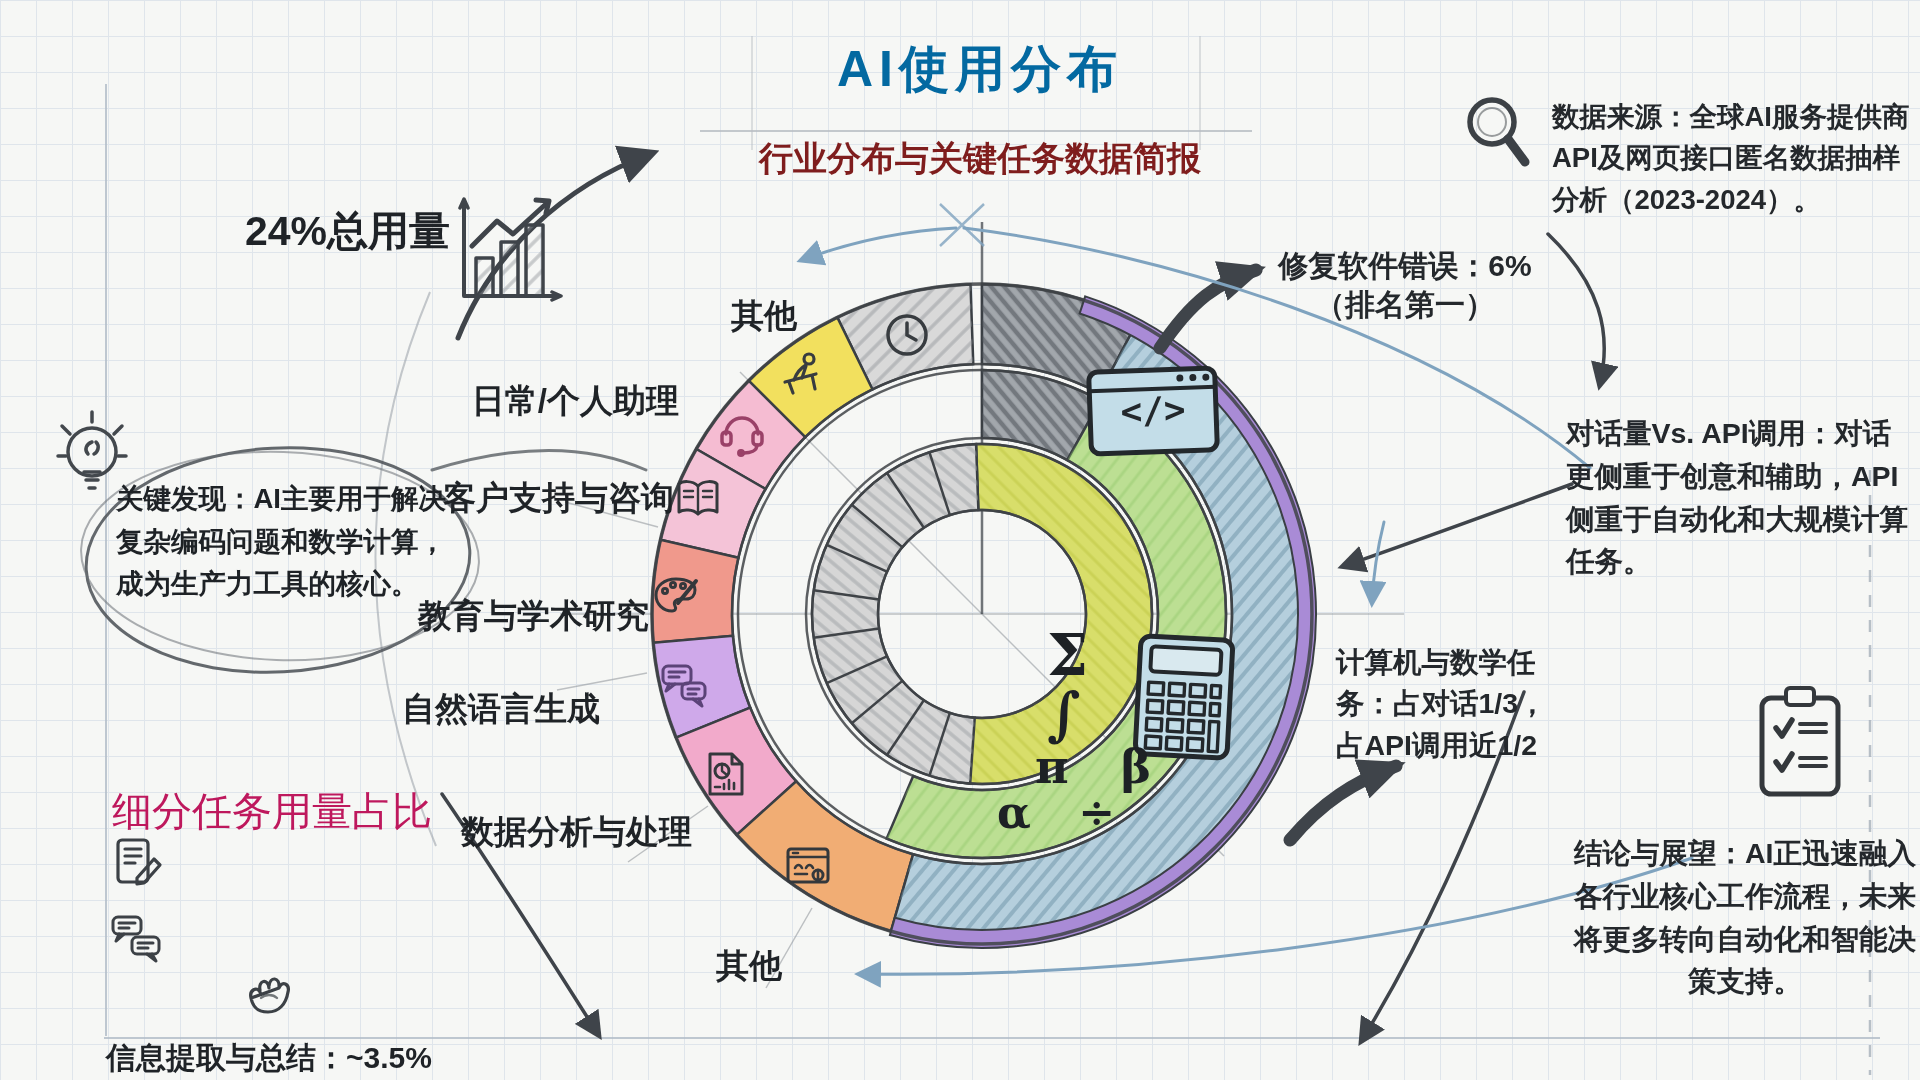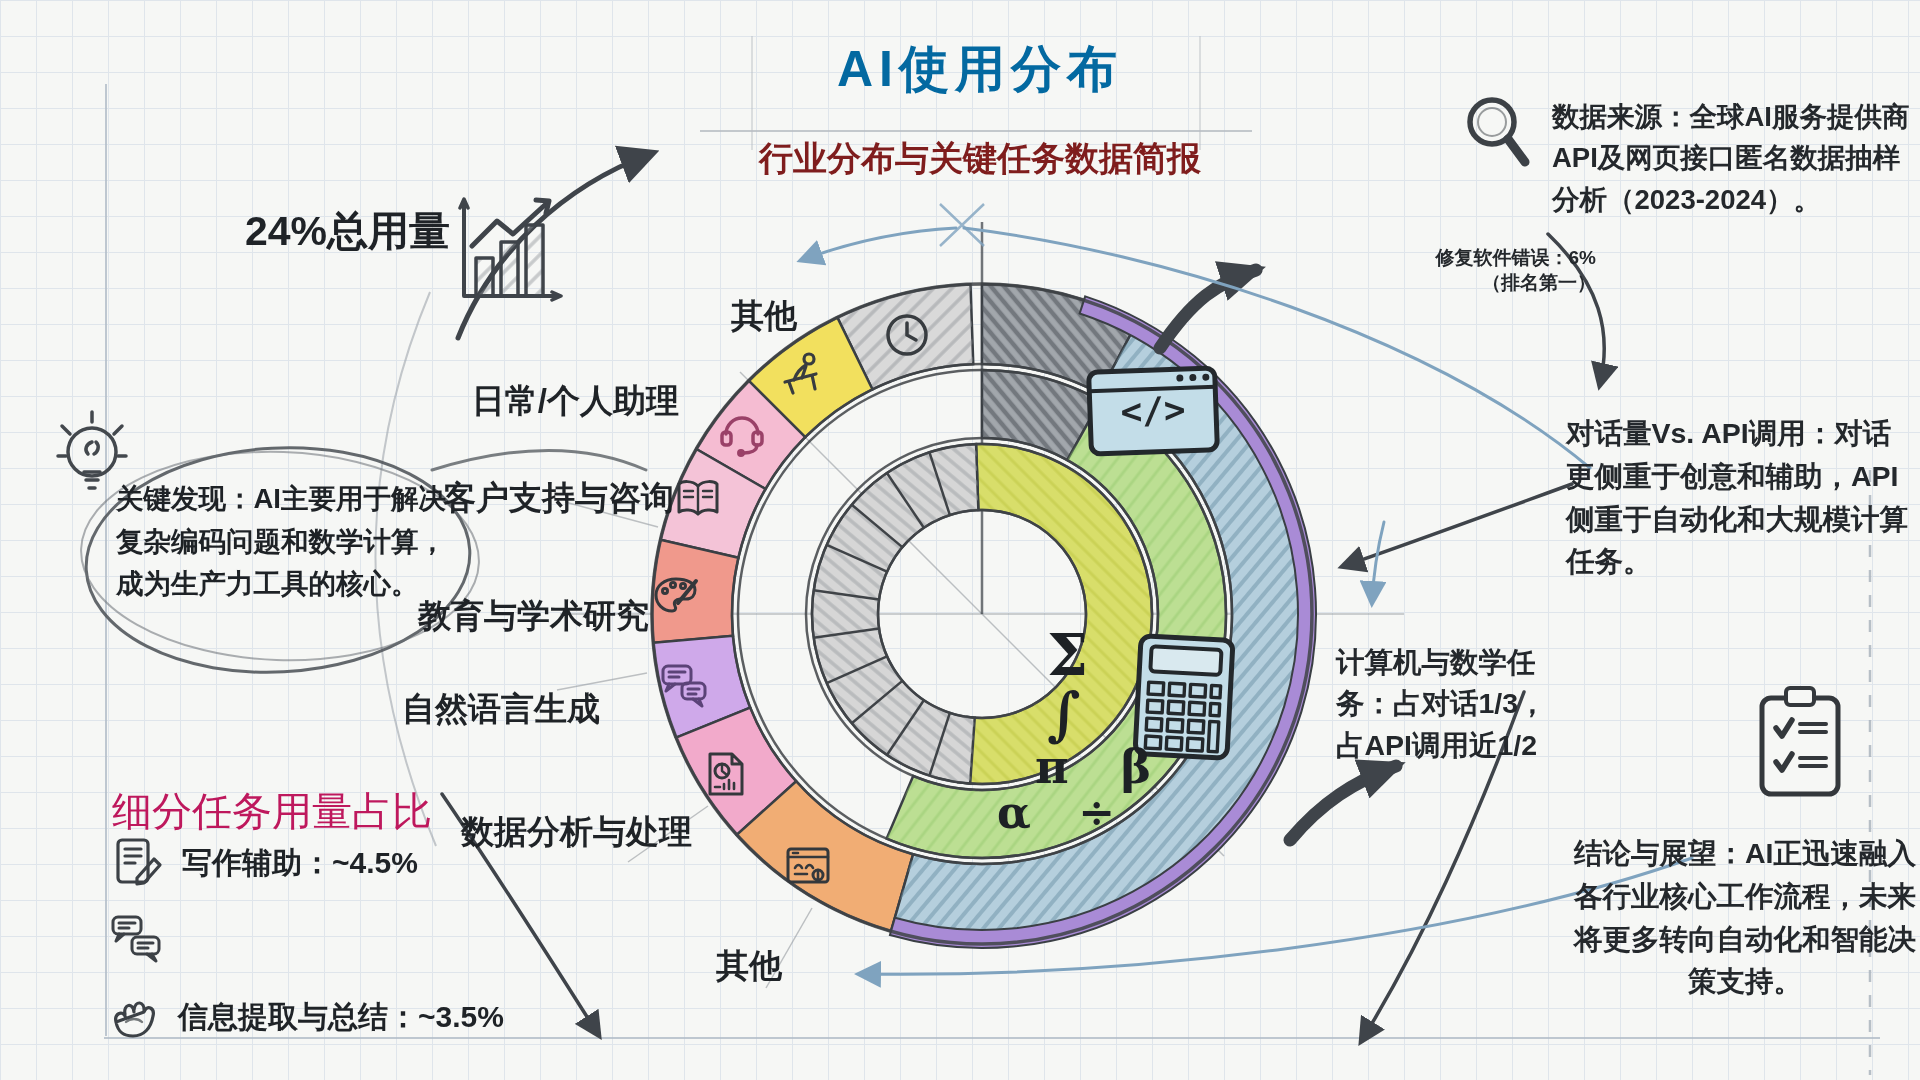--- a/index.html
+++ b/index.html
@@ -21,21 +21,21 @@
   #title{left:560px;top:36px;width:840px;text-align:center;font-size:50px;font-weight:900;
          letter-spacing:6px;color:#0369a1;}
   #subtitle{left:560px;top:136px;width:840px;text-align:center;font-size:34px;font-weight:900;color:#7f1d1d;}
   #topstat{left:140px;top:206px;width:310px;text-align:right;font-size:41px;font-weight:900;line-height:1.25;color:#1f2327;}
   #keyfinding{left:116px;top:478px;width:338px;font-size:27.5px;line-height:1.55;color:#1e2226;}
   #breakdown-h{left:112px;top:784px;font-size:40px;font-weight:400;color:#be185d;}
   .bitem{position:absolute;z-index:3;display:flex;align-items:center;gap:16px;}
   .bitem .bi-icon{width:56px;height:58px;}
   .bitem .bi-text{font-size:30px;font-weight:800;color:#1f2327;white-space:nowrap;}
   #datasource{left:1552px;top:96px;width:368px;font-size:27.5px;line-height:1.5;}
-  #bugfix{left:1286px;top:246px;width:310px;text-align:right;font-size:19px;line-height:1.3;}
+  #bugfix{left:1250px;top:246px;width:310px;text-align:center;font-size:30px;line-height:1.3;}
   #dialog{left:1566px;top:412px;width:352px;font-size:28.5px;line-height:1.5;}
   #mathtask{left:1336px;top:642px;width:238px;font-size:28.5px;line-height:1.45;}
   #conclusion{left:1566px;top:832px;width:358px;text-align:center;font-size:28.5px;line-height:1.5;}
   .donut-label{position:absolute;z-index:3;width:220px;text-align:right;white-space:nowrap;
                font-size:33px;font-weight:800;color:#1f2327;}
   #msym{left:995px;top:626px;width:190px;z-index:3;font-family:"DejaVu Serif",serif;
         font-weight:700;color:#1d2125;line-height:1.02;}
   #msym .m1{font-size:58px;letter-spacing:16px;margin-left:52px;}
   #msym .m2{font-size:46px;letter-spacing:18px;margin-left:40px;}
   #msym .m3{font-size:44px;letter-spacing:16px;margin-left:2px;}
@@ -193,35 +193,34 @@
 <div id="breakdown-h" class="txt">细分任务用量占比</div>
 
 <div class="bitem" style="left:110px;top:834px;">
   <span class="bi-icon">
     <svg viewBox="0 0 56 58" fill="none" stroke="#3c4146" stroke-linecap="round" stroke-linejoin="round" stroke-width="3.2">
       <rect x="8" y="6" width="30" height="42" rx="4"></rect>
       <path d="M15 15 H31 M15 22 H31 M15 29 H25"></path>
       <path d="M27 44 L44 25 L50 31 L34 49 L27 50 Z"></path>
     </svg>
   </span>
-  <span class="bi-text"><span>写作辅助：</span><span>~4.5%</span></span>
 </div>
 
 <div class="bitem" style="left:108px;top:910px;">
   <span class="bi-icon">
     <svg viewBox="0 0 56 58" fill="none" stroke="#3c4146" stroke-linecap="round" stroke-linejoin="round" stroke-width="3">
       <rect x="5" y="7" width="28" height="17" rx="5"></rect>
       <path d="M11 24 L8 31 L16 24 M11 13 H27 M11 18 H21"></path>
       <rect x="24" y="27" width="27" height="17" rx="5"></rect>
       <path d="M44 44 L48 51 L39 44 M30 33 H45 M30 38 H40"></path>
     </svg>
   </span>
 </div>
 
-<div class="bitem" style="left:106px;top:988px;">
+<div class="bitem" style="left:106px;top:964px;flex-direction:column;">
   <span class="bi-icon">
     <svg viewBox="0 0 56 58" fill="none" stroke="#3c4146" stroke-linecap="round" stroke-linejoin="round" stroke-width="3.2">      
         <path d="M10 34 C8 26 16 22 19 28 M19 26 C17 16 27 14 28 24 M28 22 C29 12 39 13 38 23 M38 24 C41 16 49 20 47 28 C45 40 38 48 27 48 C17 48 12 44 10 34 Z"></path>
       <path d="M20 34 C24 30 32 30 36 34" opacity="0.7" stroke-width="2.4"></path>
     </svg>
   </span>
   <span class="bi-text"><span>信息提取与总结：</span><span>~3.5%</span></span>
 </div>
 
 <div class="icon" style="left:1458px;top:90px;width:82px;height:94px;">

